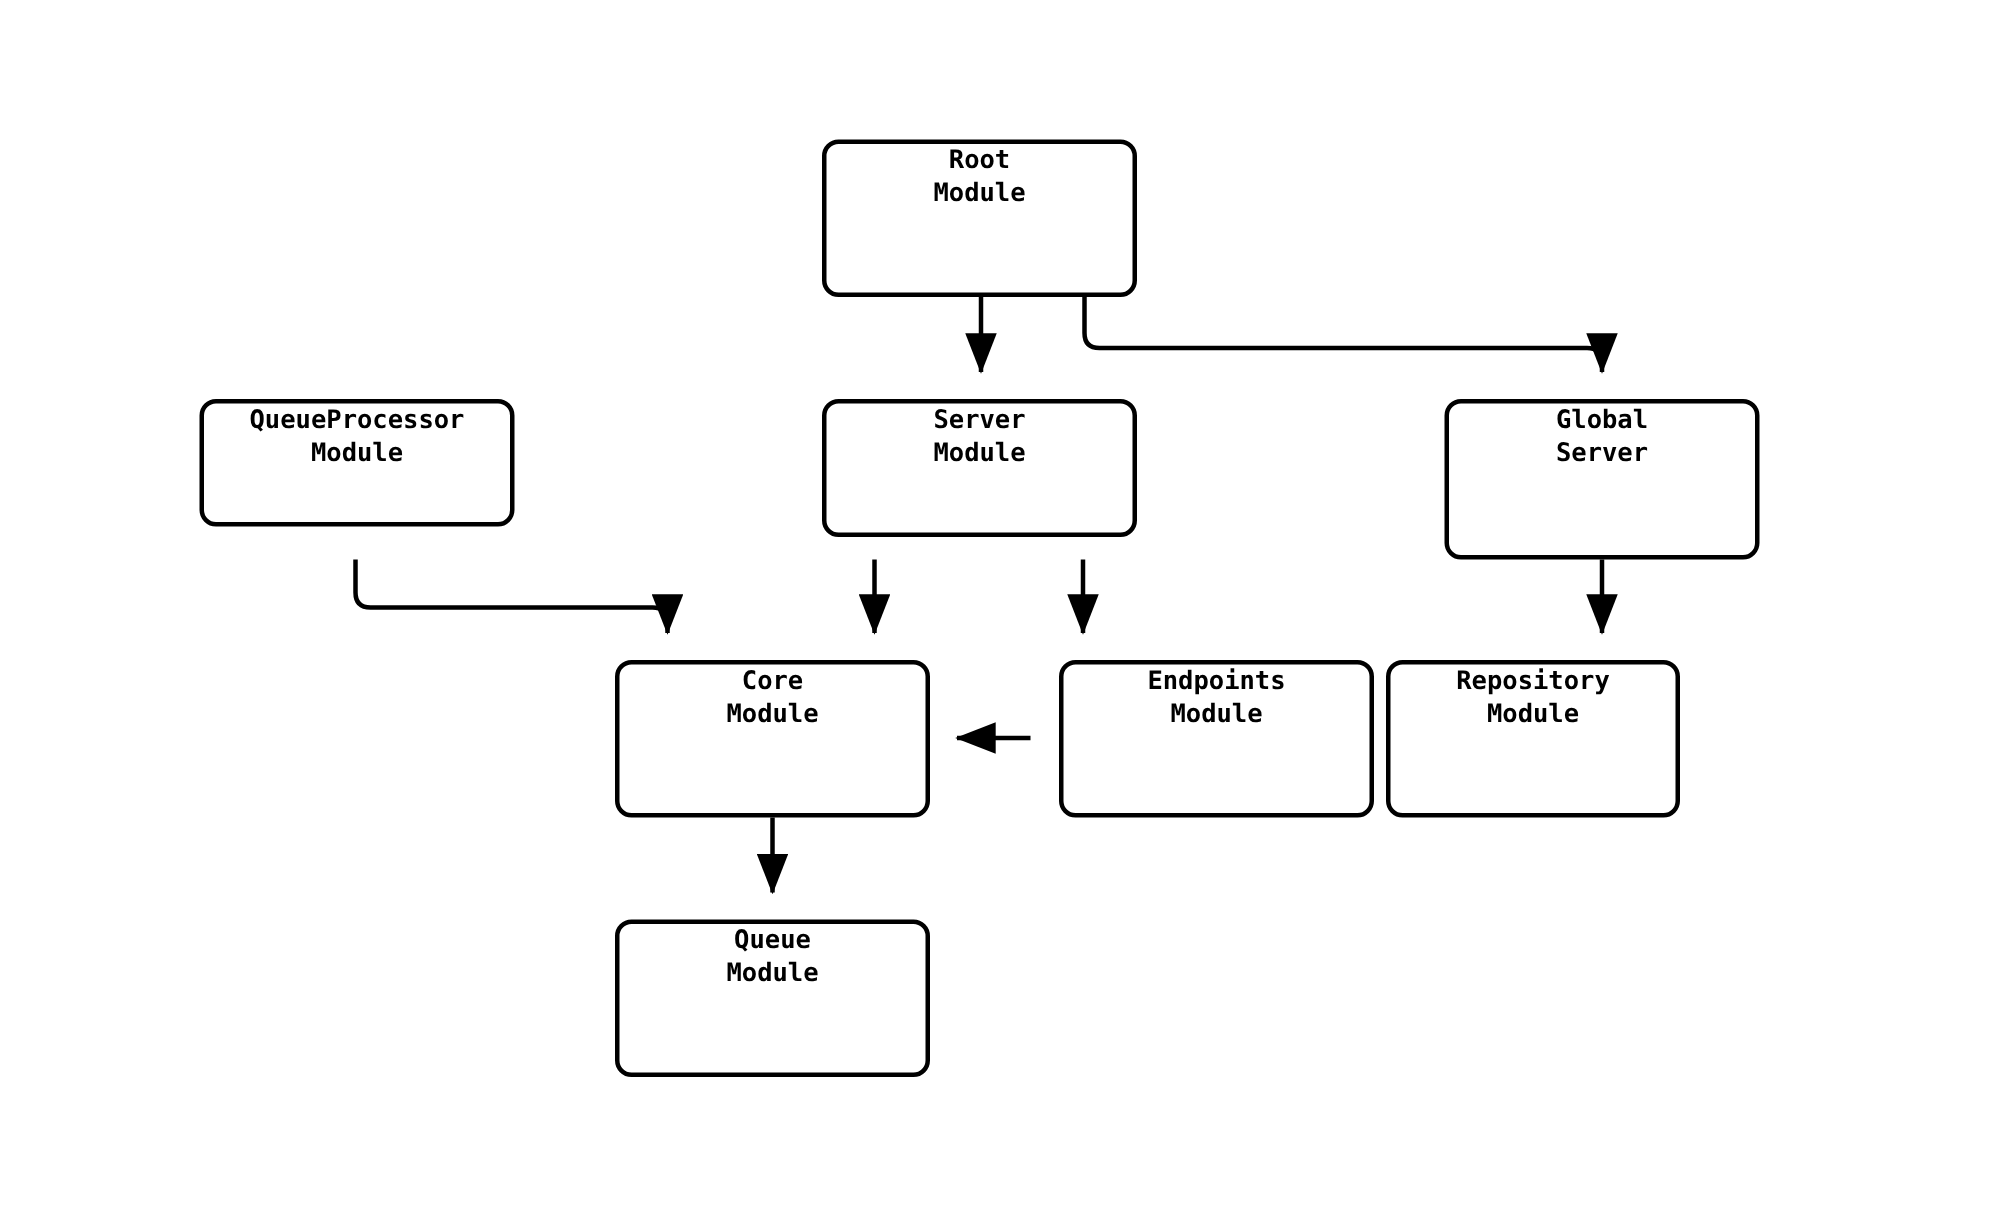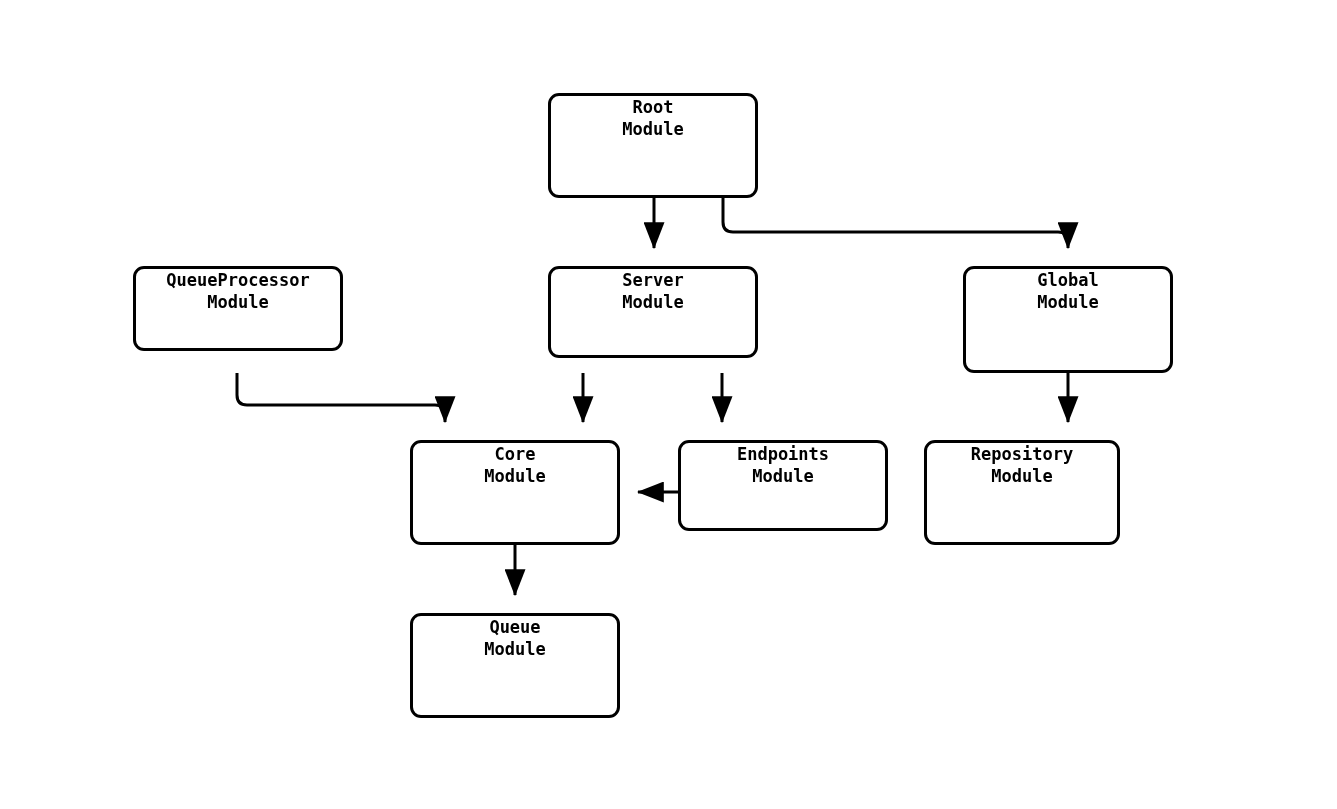--- a/index.html
+++ b/index.html
@@ -86,29 +86,29 @@
 Module</div>
   </div>
 
   <div class="node" style="left:548px; top:266px; width:210px; height:92px;">
     <div class="node-label">Server
 Module</div>
   </div>
 
   <div class="node" style="left:963px; top:266px; width:210px; height:107px;">
     <div class="node-label">Global
-Module</div>
+Server</div>
   </div>
 
   <div class="node" style="left:410px; top:440px; width:210px; height:105px;">
     <div class="node-label">Core
 Module</div>
   </div>
 
-  <div class="node" style="left:678px; top:440px; width:210px; height:91px;">
+  <div class="node" style="left:706px; top:440px; width:210px; height:105px;">
     <div class="node-label">Endpoints
 Module</div>
   </div>
 
   <div class="node" style="left:924px; top:440px; width:196px; height:105px;">
     <div class="node-label">Repository
 Module</div>
   </div>
 
   <div class="node" style="left:410px; top:613px; width:210px; height:105px;">

